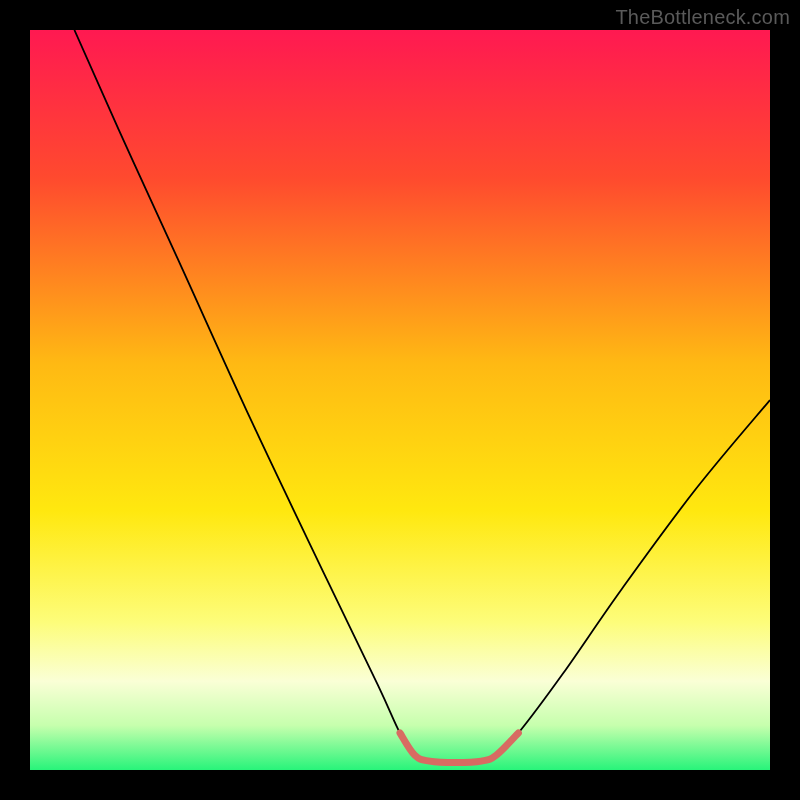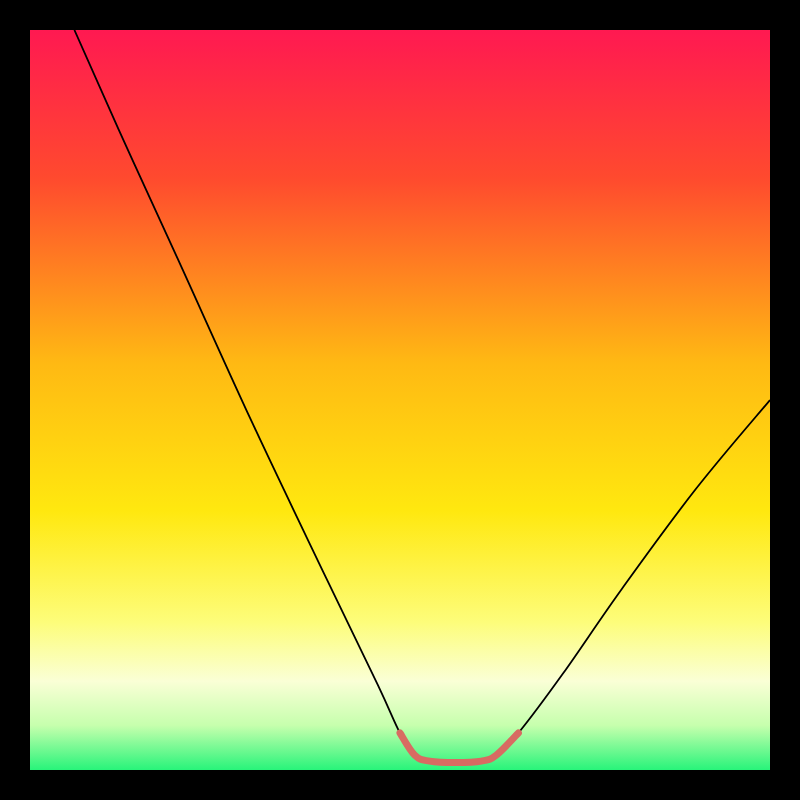--- a/index.html
+++ b/index.html
@@ -35,20 +35,21 @@
     z-index: 2;
   }
   svg.chart-svg {
     display: block;
   }
 </style>
 </head>
 <body>
 
 <div class="stage">
+  <div class="watermark">TheBottleneck.com</div>
   <div class="plot">
     <svg class="chart-svg" xmlns="http://www.w3.org/2000/svg" width="740" height="740" viewBox="0 0 740 740">
         <defs>
           <linearGradient id="bg-grad" x1="0" y1="0" x2="0" y2="1">
             <stop offset="0%" stop-color="#ff1951"></stop>
             <stop offset="20%" stop-color="#ff4a2e"></stop>
             <stop offset="45%" stop-color="#ffb913"></stop>
             <stop offset="65%" stop-color="#ffe80f"></stop>
             <stop offset="80%" stop-color="#fdfd7a"></stop>
             <stop offset="88%" stop-color="#faffd6"></stop>

